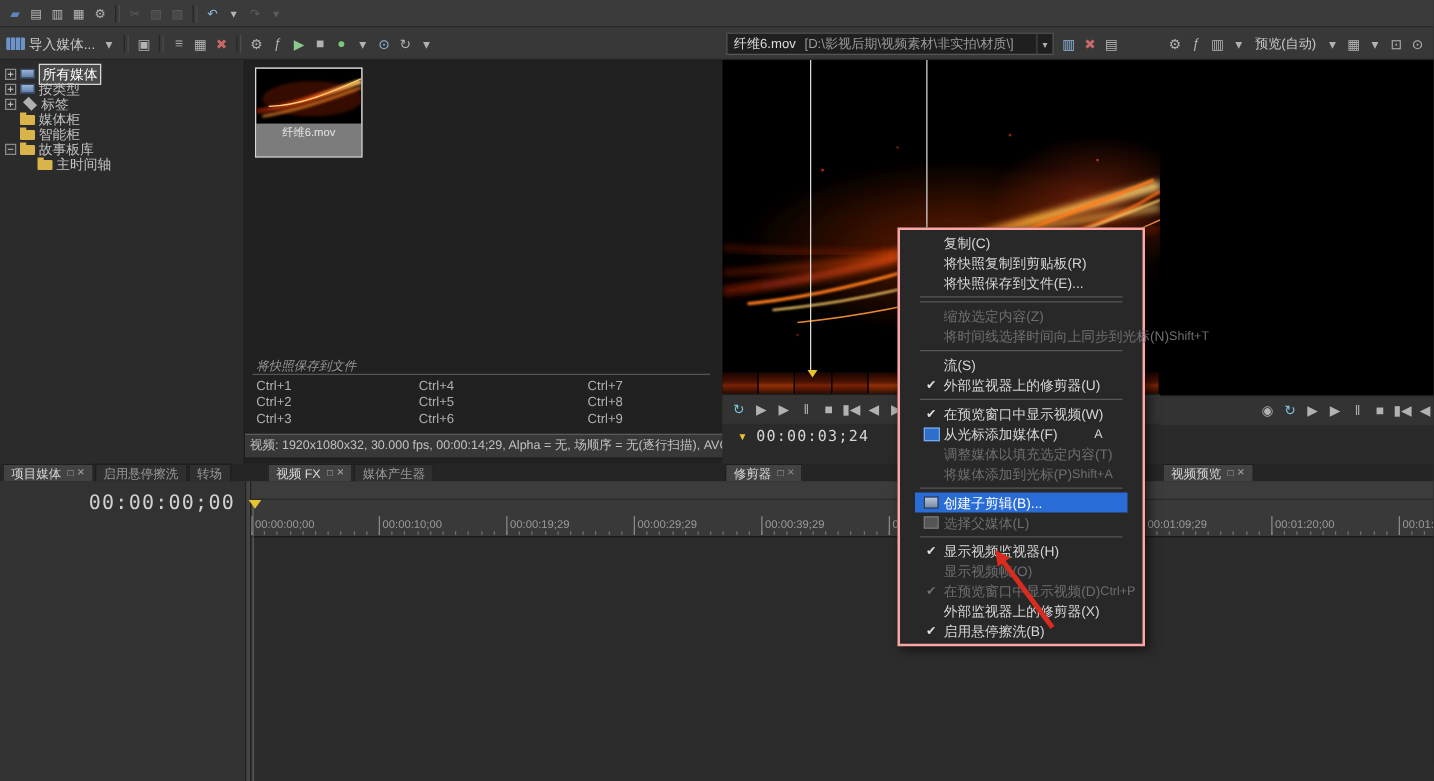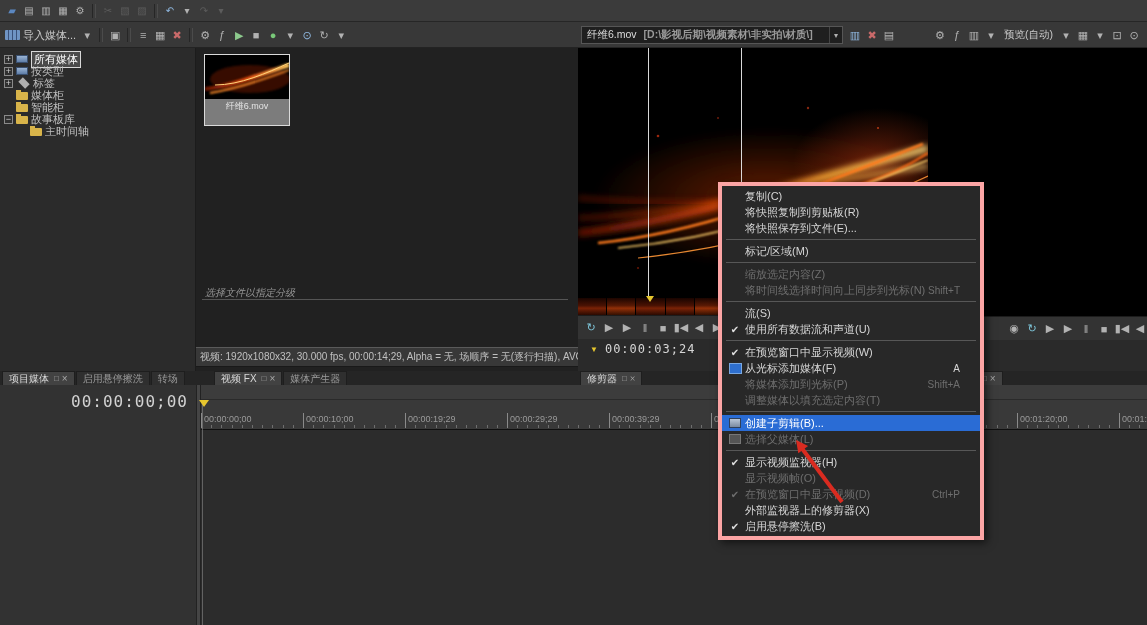--- a/index.html
+++ b/index.html
@@ -13,21 +13,21 @@
   .ticon{min-width:16px;height:16px;display:inline-flex;align-items:center;justify-content:center;font-size:11px;color:#b2b2b2;cursor:default;}
   .titlebar .ticon{font-size:10px;}
   .ticon.dis{color:#5c5c5c;}
   .tsep{width:4px;height:14px;border-left:1px solid #262626;border-right:1px solid #4b4b4b;margin:0 3px;}
   .pm-toolbar{position:absolute;left:0;top:0;width:578px;height:26px;display:flex;align-items:center;padding-left:5px;gap:3px;}
   .film-ico{width:15px;height:10px;border-radius:1px;background:repeating-linear-gradient(90deg,#6f94c4 0 3px,#3a517a 3px 4px);}
   .imp-label{font-size:11px;color:#c8c8c8;}
   .trim-toolbar{position:absolute;left:578px;top:0;width:350px;height:26px;display:flex;align-items:center;padding-left:3px;gap:4px;}
   .combo{width:262px;height:18px;background:#1f1f1f;border:1px solid #565656;display:flex;align-items:center;padding:0 0 0 5px;gap:7px;font-size:10.5px;}
   .combo-file{color:#dcdcdc;white-space:nowrap;}
-  .combo-path{color:#9a9a9a;white-space:nowrap;overflow:hidden;flex:1;font-weight:bold;}
+  .combo-path{color:#9a9a9a;white-space:nowrap;overflow:hidden;flex:1;}
   .combo-caret{color:#b0b0b0;font-size:8px;border-left:1px solid #444;height:100%;display:flex;align-items:center;padding:0 4px;}
   .pv-toolbar{position:absolute;left:928px;top:0;width:219px;height:26px;display:flex;align-items:center;padding-left:4px;gap:2px;}
   .pv-quality{display:flex;align-items:center;gap:3px;font-size:10.5px;color:#c8c8c8;padding:0 3px;}
 
   
   .tree-panel{position:absolute;left:0;top:48px;width:196px;height:323px;background:#2b2b2b;border-right:1px solid #1c1c1c;padding-top:5px;}
   .trow{height:12px;display:flex;align-items:center;gap:3px;font-size:11px;color:#c0c0c0;white-space:nowrap;}
   .exp{width:9px;height:9px;flex:0 0 9px;border:1px solid #8a8a8a;font-size:9px;line-height:7px;text-align:center;color:#d0d0d0;background:#303030;}
   .exp.empty{border:none;background:none;}
   .t-ico{flex:0 0 12px;}
@@ -85,21 +85,21 @@
   .tl-topstrip{position:absolute;left:201px;top:0;width:946px;height:15px;background:#3c3c3c;border-bottom:1px solid #2a2a2a;}
   .ruler{position:absolute;left:201px;top:15px;width:946px;height:30px;background:#393939;border-bottom:1px solid #101010;overflow:hidden;}
   .mtick{position:absolute;bottom:1px;width:1px;height:3px;background:#6f6f6f;}
   .Mtick{position:absolute;top:13px;bottom:1px;width:1px;background:#8a8a8a;}
   .rlab{position:absolute;top:14px;font-size:9px;color:#9a9a9a;white-space:nowrap;}
   .tl-body{position:absolute;left:201px;top:45px;width:946px;height:195px;background:#2c2c2c;}
   .tl-cursor{position:absolute;left:202px;top:15px;width:1px;height:225px;background:#9a9a9a;opacity:.5;}
   .tl-marker{position:absolute;left:199px;top:15px;width:0;height:0;border-left:5px solid transparent;border-right:5px solid transparent;border-top:7px solid #e6c62e;}
 
   
-  .cmenu{position:absolute;left:718px;top:182px;width:266px;background:#282828;border:4px solid #fca5a5;z-index:100;padding:2px 0;box-shadow:3px 3px 8px rgba(0,0,0,.55);}
+  .cmenu{position:absolute;left:718px;top:182px;width:198px;background:#282828;border:2px solid #fca5a5;z-index:100;padding:2px 12px;box-shadow:3px 3px 8px rgba(0,0,0,.55);}
   .mi{height:16px;display:flex;align-items:center;padding:0 20px 0 3px;font-size:11px;color:#d6d6d6;position:relative;white-space:nowrap;}
   .mi .gut{width:20px;flex:0 0 20px;display:flex;align-items:center;justify-content:center;font-size:10px;color:#e0e0e0;}
   .mi.dis{color:#6e6e6e;}
   .mi.dis .gut{color:#6e6e6e;}
   .mi.hl{background:#2a6cd5;color:#fff;}
   .mi .sc{margin-left:auto;font-size:10px;}
   .msep{height:1px;background:#575757;margin:3px 4px;}
   .mico{display:inline-block;}
   .mico.add-media{width:13px;height:11px;background:#2e6fce;border:1px solid #7aa8e0;}
   .mico.subclip{width:12px;height:10px;background:linear-gradient(#b8c6d8,#7a8aa0);border:1px solid #30405a;}
@@ -240,22 +240,33 @@
           </filter>
       </defs>
       <rect width="84" height="44" fill="#000"></rect>
       <ellipse cx="45" cy="24" rx="40" ry="14" fill="#7a1c06" opacity=".45" filter="url(#mb1)"></ellipse>
       <path d="M0,34 C25,31 55,20 84,10" stroke="url(#mg1)" stroke-width="4" fill="none" filter="url(#mb1)"></path>
       <path d="M5,38 C30,34 60,24 84,15" stroke="#ff8c2a" stroke-width="1.8" fill="none" filter="url(#mb1)"></path>
       <path d="M10,30 C35,30 62,18 84,8" stroke="#ffd47a" stroke-width="1" fill="none"></path>
     </svg>
     <div class="thumb-label">纤维6.mov</div>
   </div>
-  <div class="hint">选择文件以指定分级</div>
+  <div class="hint">将快照保存到文件</div>
   <div class="hintline"></div>
+  <div class="shortcuts">
+      <span>Ctrl+1</span>
+      <span>Ctrl+4</span>
+      <span>Ctrl+7</span>
+      <span>Ctrl+2</span>
+      <span>Ctrl+5</span>
+      <span>Ctrl+8</span>
+      <span>Ctrl+3</span>
+      <span>Ctrl+6</span>
+      <span>Ctrl+9</span>
+    </div>
   <div class="pm-status">视频: 1920x1080x32, 30.000 fps, 00:00:14;29, Alpha = 无, 场顺序 = 无(逐行扫描), AVC</div>
 </div>
 
 <div class="trimmer-panel">
   <div class="trim-video">
     <svg viewBox="0 0 350 250" preserveAspectRatio="none">
       <defs>
         <radialGradient id="tg1" cx=".5" cy=".5" r=".5">
           <stop offset="0" stop-color="#c83a10" stop-opacity=".5"></stop>
             <stop offset="1" stop-color="#c83a10" stop-opacity="0"></stop>
@@ -510,63 +521,59 @@
     </div>
     <div class="mi">
       <span class="gut"></span>
       <span class="mlab">将快照复制到剪贴板(R)</span>
     </div>
     <div class="mi">
       <span class="gut"></span>
       <span class="mlab">将快照保存到文件(E)...</span>
     </div>
     <div class="msep"></div>
-    <div class="mi">
-      <span class="gut"></span>
-      <span class="mlab">标记/区域(M)</span>
-    </div>
     <div class="msep"></div>
     <div class="mi dis">
       <span class="gut"></span>
       <span class="mlab">缩放选定内容(Z)</span>
     </div>
     <div class="mi dis">
       <span class="gut"></span>
       <span class="mlab">将时间线选择时间向上同步到光标(N)</span>
       <span class="sc">Shift+T</span>
     </div>
     <div class="msep"></div>
     <div class="mi">
       <span class="gut"></span>
       <span class="mlab">流(S)</span>
     </div>
     <div class="mi">
       <span class="gut">✔</span>
-      <span class="mlab">使用所有数据流和声道(U)</span>
+      <span class="mlab">外部监视器上的修剪器(U)</span>
     </div>
     <div class="msep"></div>
     <div class="mi">
       <span class="gut">✔</span>
       <span class="mlab">在预览窗口中显示视频(W)</span>
     </div>
     <div class="mi">
       <span class="gut">
         <span class="mico add-media"></span>
       </span>
       <span class="mlab">从光标添加媒体(F)</span>
       <span class="sc">A</span>
     </div>
     <div class="mi dis">
       <span class="gut"></span>
+      <span class="mlab">调整媒体以填充选定内容(T)</span>
+    </div>
+    <div class="mi dis">
+      <span class="gut"></span>
       <span class="mlab">将媒体添加到光标(P)</span>
       <span class="sc">Shift+A</span>
-    </div>
-    <div class="mi dis">
-      <span class="gut"></span>
-      <span class="mlab">调整媒体以填充选定内容(T)</span>
     </div>
     <div class="msep"></div>
     <div class="mi hl">
       <span class="gut">
         <span class="mico subclip"></span>
       </span>
       <span class="mlab">创建子剪辑(B)...</span>
     </div>
     <div class="mi dis">
       <span class="gut">

